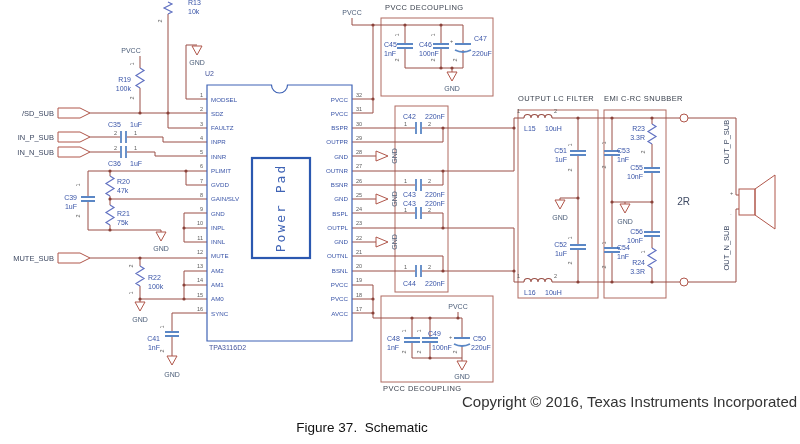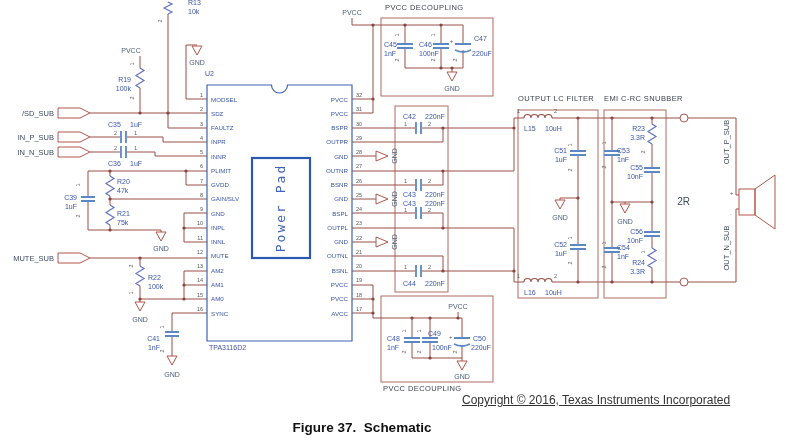--- a/index.html
+++ b/index.html
@@ -17,23 +17,23 @@
   .t-pp{fill:#3f63b5;font-size:13px;font-family:"DejaVu Sans Mono",monospace;letter-spacing:2px;}
   .wire{stroke:#9a4f46;stroke-width:1;fill:none;}
   .box{stroke:#b06a60;stroke-width:1;fill:none;}
   .cap{stroke:#5b87c5;stroke-width:1.8;fill:none;}
   .res{stroke:#6272c2;stroke-width:1.2;fill:none;}
   .coil{stroke:#9a4f46;stroke-width:1.1;fill:none;}
   .sym{stroke:#b0564a;stroke-width:1;fill:none;}
   .dot{fill:#8a423a;}
   .icbody{stroke:#3f63b5;stroke-width:1.2;fill:none;}
   .pad{stroke:#2b58b0;stroke-width:2.2;fill:none;}
-  .copyright{position:absolute;left:462px;top:393px;font-size:12px;color:#333;text-decoration:underline;}
+  .copyright{position:absolute;left:462px;top:393px;font-size:15px;color:#333;}
   .figure-caption{position:absolute;left:197px;top:420px;width:330px;text-align:center;
-    font-size:13.5px;font-weight:bold;color:#111;white-space:pre;}
+    font-size:13.5px;font-weight:normal;color:#111;white-space:pre;}
 </style>
 </head>
 <body>
 
 <svg id="schematic" width="800" height="444" viewBox="0 0 800 444">
 
   <g>
     <rect class="box" x="381" y="18" width="112" height="78"></rect>
     <rect class="box" x="395" y="106" width="53" height="186"></rect>
     <rect class="box" x="381" y="296" width="112" height="86"></rect>

